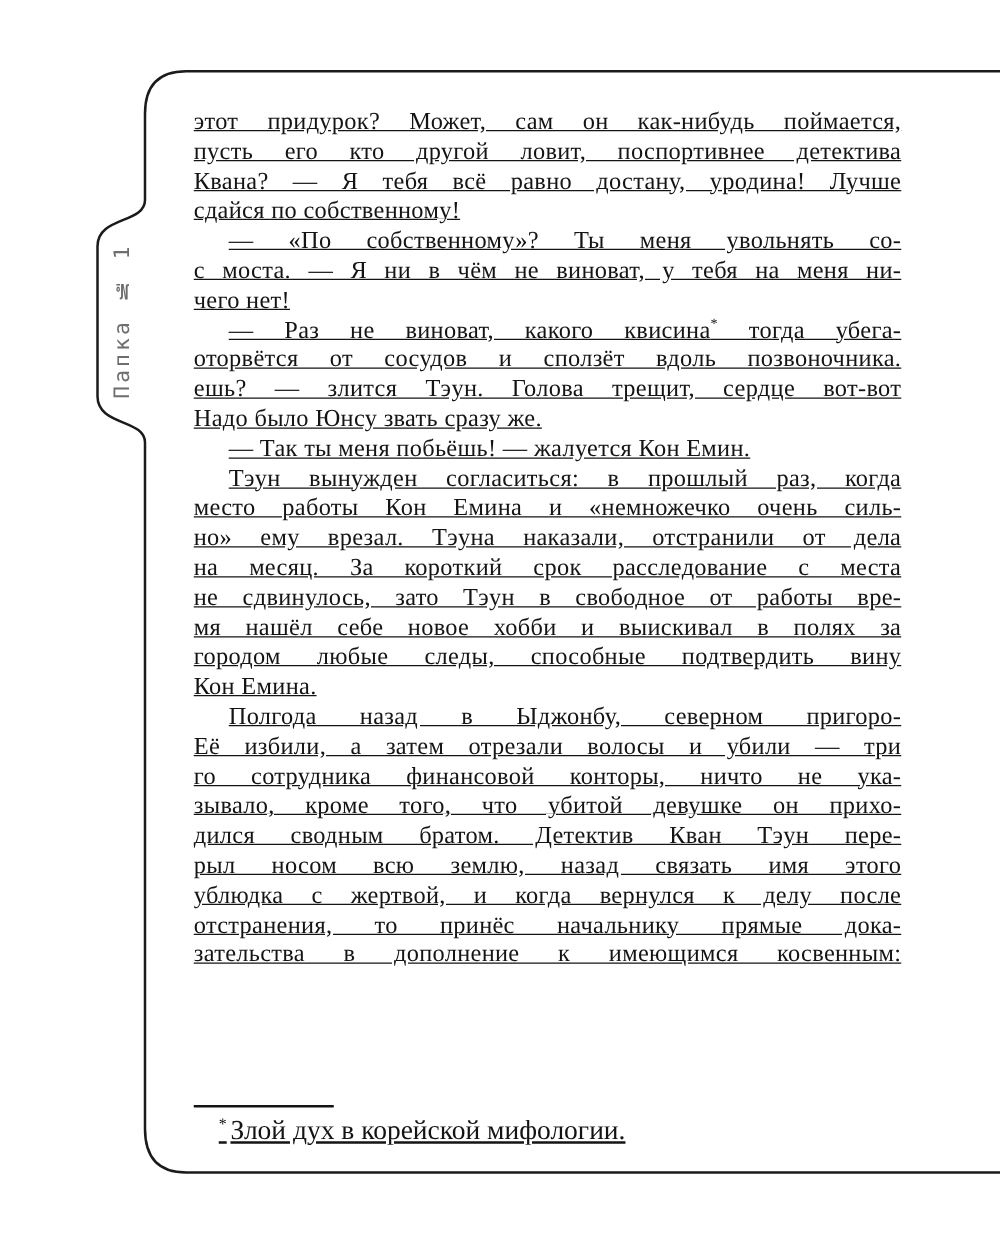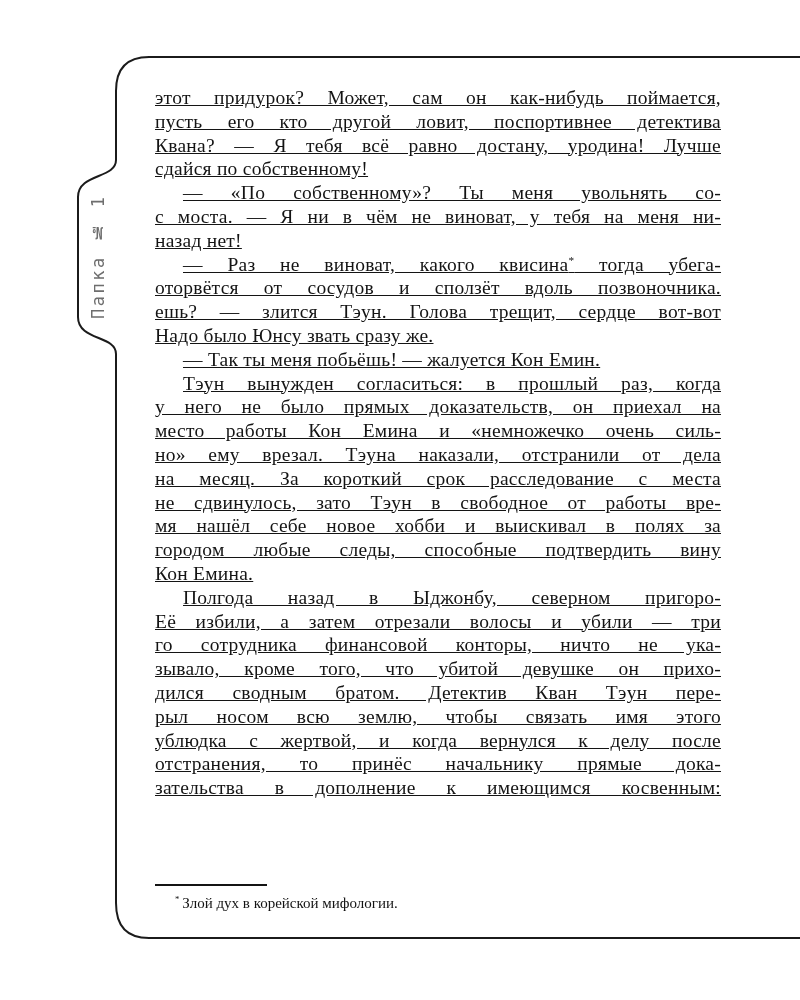--- a/index.html
+++ b/index.html
@@ -61,23 +61,24 @@
     position: absolute;
     left: 155px; top: 884px;
     width: 112px; height: 2px;
     background: var(--ink, #141414);
   }
   .footnote {
     position: absolute;
     left: 155px; top: 893px;
     width: 566px;
     color: var(--ink, #141414);
-    font-size: 15px;
+    font-size: 22px;
     line-height: 21px;
     text-indent: 20px;
+    text-decoration: underline;
   }
   .footnote sup { margin-right: 3px; }
 </style>
 </head>
 <body style="background: rgb(255, 255, 255);">
 
 <div class="page">
 
   <svg class="border-svg" viewBox="0 0 800 1000" xmlns="http://www.w3.org/2000/svg">
     <path d="M 800 57 L 149 57 Q 116 57 116 91 L 116 160
@@ -88,41 +89,40 @@
 
   <div class="tab-label">Папка № 1</div>
 
   <div class="text-block" id="text-block">
       <div class="line">этот придурок? Может, сам он как-нибудь поймается,</div>
       <div class="line">пусть его кто другой ловит, поспортивнее детектива</div>
       <div class="line">Квана? — Я тебя всё равно достану, уродина! Лучше</div>
       <div class="line last">сдайся по собственному!</div>
       <div class="line indent">— «По собственному»? Ты меня увольнять со-</div>
       <div class="line">с моста. — Я ни в чём не виноват, у тебя на меня ни-</div>
-      <div class="line last">назад нет!</div>
+      <div class="line last">чего нет!</div>
       <div class="line indent">— Раз не виноват, какого квисина<sup>*</sup> тогда убега-</div>
       <div class="line">оторвётся от сосудов и сползёт вдоль позвоночника.</div>
       <div class="line">ешь? — злится Тэун. Голова трещит, сердце вот-вот</div>
       <div class="line last">Надо было Юнсу звать сразу же.</div>
       <div class="line indent last">— Так ты меня побьёшь! — жалуется Кон Емин.</div>
       <div class="line indent">Тэун вынужден согласиться: в прошлый раз, когда</div>
-      <div class="line">у него не было прямых доказательств, он приехал на</div>
       <div class="line">место работы Кон Емина и «немножечко очень силь-</div>
       <div class="line">но» ему врезал. Тэуна наказали, отстранили от дела</div>
       <div class="line">на месяц. За короткий срок расследование с места</div>
       <div class="line">не сдвинулось, зато Тэун в свободное от работы вре-</div>
       <div class="line">мя нашёл себе новое хобби и выискивал в полях за</div>
       <div class="line">городом любые следы, способные подтвердить вину</div>
       <div class="line last">Кон Емина.</div>
       <div class="line indent">Полгода назад в Ыджонбу, северном пригоро-</div>
       <div class="line">Её избили, а затем отрезали волосы и убили — три</div>
       <div class="line">го сотрудника финансовой конторы, ничто не ука-</div>
       <div class="line">зывало, кроме того, что убитой девушке он прихо-</div>
       <div class="line">дился сводным братом. Детектив Кван Тэун пере-</div>
-      <div class="line">рыл носом всю землю, чтобы связать имя этого</div>
+      <div class="line">рыл носом всю землю, назад связать имя этого</div>
       <div class="line">ублюдка с жертвой, и когда вернулся к делу после</div>
       <div class="line">отстранения, то принёс начальнику прямые дока-</div>
       <div class="line">зательства в дополнение к имеющимся косвенным:</div>
     </div>
 
   <div class="footnote-rule"></div>
 
   <div class="footnote">
     <sup>*</sup><span>Злой дух в корейской мифологии.</span>
   </div>

